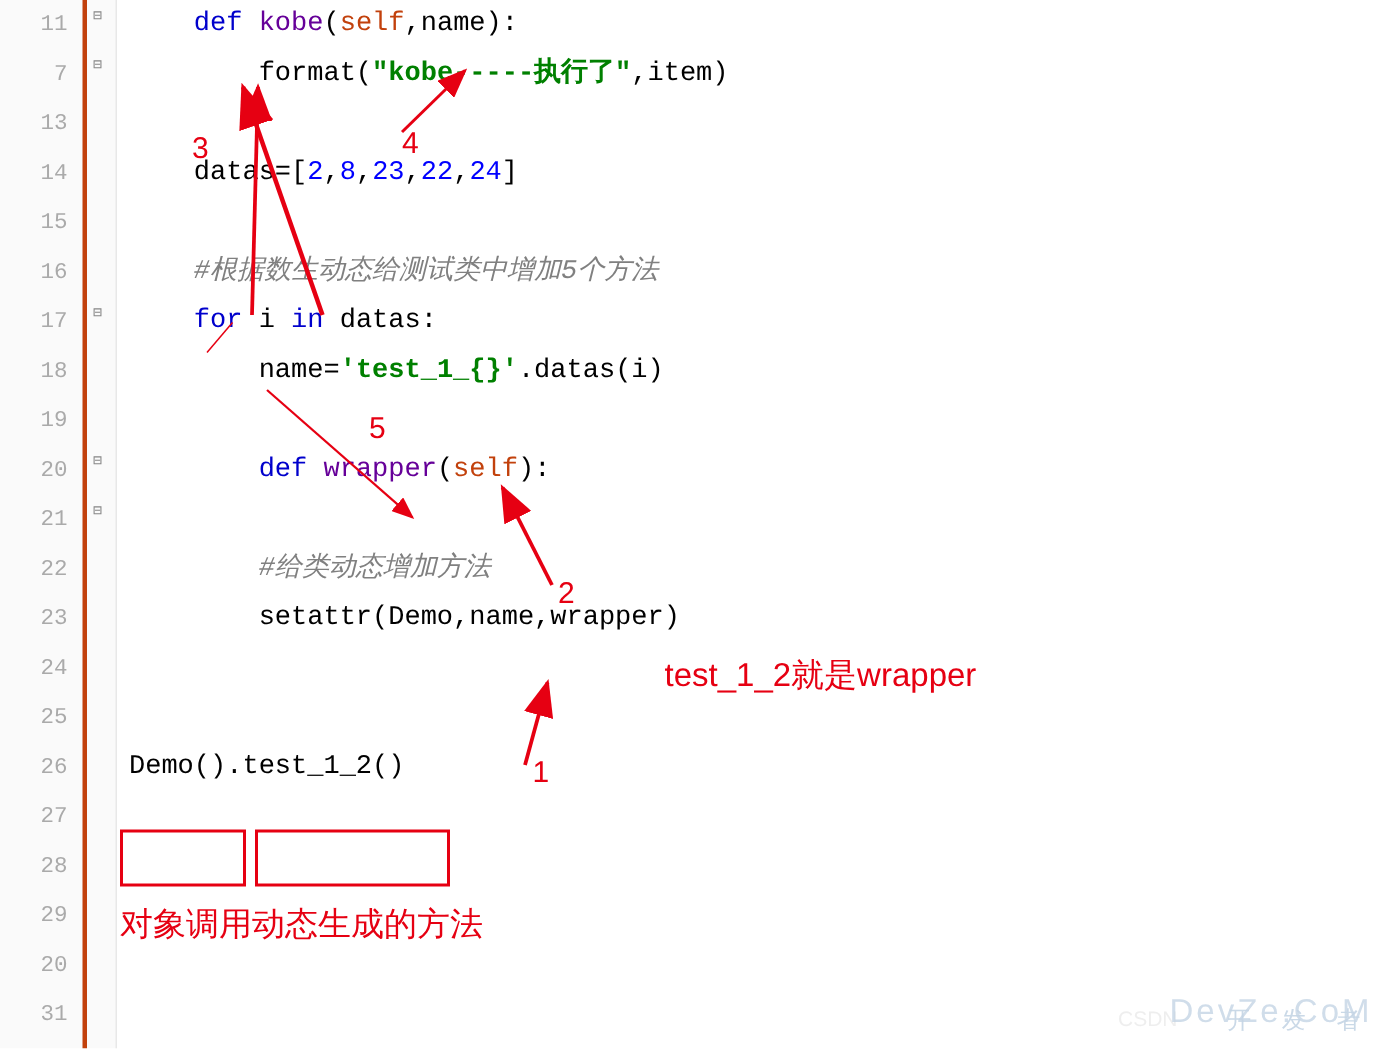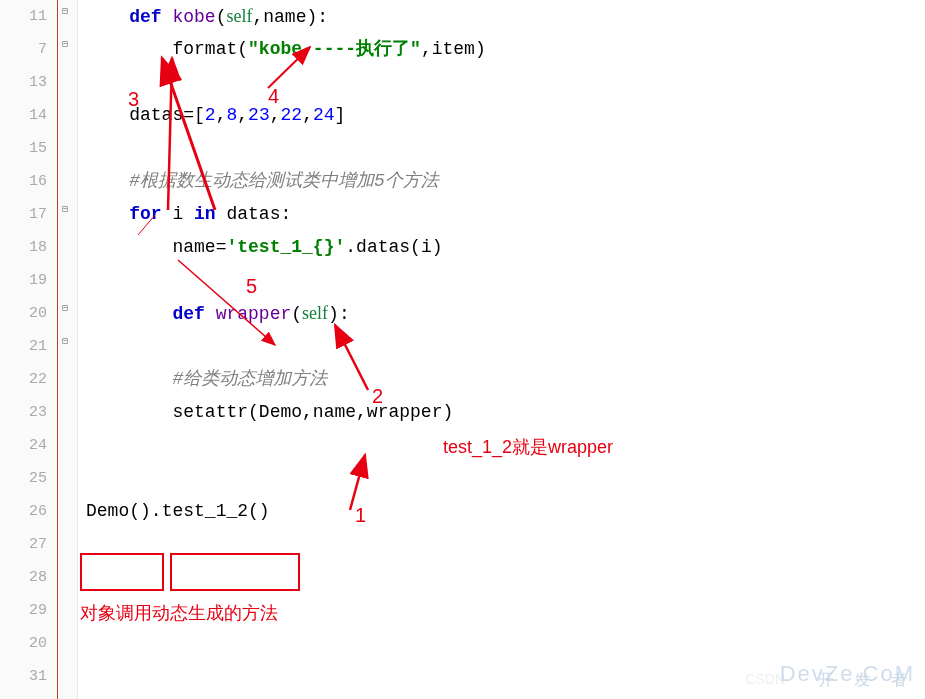--- a/index.html
+++ b/index.html
@@ -12,21 +12,21 @@
       position: relative;
       overflow: hidden;
     }
     .editor {
       display: flex;
       height: 100%;
     }
     .gutter {
       width: 58px;
       background: #fafafa;
-      border-right: 1px solid #c2410c;
+      border-right: 3px solid #c2410c;
       text-align: right;
       padding-right: 10px;
       color: #aaa;
       font-size: 15px;
       user-select: none;
     }
     .fold-gutter {
       width: 20px;
       background: #fafafa;
       border-right: 1px solid #e8e8e8;
@@ -41,32 +41,32 @@
     .code-area {
       flex: 1;
       padding-left: 8px;
       position: relative;
     }
     .line {
       height: 33px;
       line-height: 33px;
       white-space: pre;
     }
-    .kw { color: #0000cc; font-weight: bold; }
-    .self { color: #15803d; font-family: Liberation Serif, serif; }
+    .kw { color: #0000cc; font-weight: normal; }
+    .self { color: #c2410c; }
     .str { color: #008000; font-weight: bold; }
     .num { color: #0000ff; }
     .cmt { color: #808080; font-style: italic; }
     .name { color: #660099; }
     
     .annotation-red {
       position: absolute;
       color: #e60012;
       font-family: "Microsoft YaHei", sans-serif;
-      font-size: 18px;
+      font-size: 22px;
     }
     .num-label {
       position: absolute;
       color: #e60012;
       font-family: Arial, sans-serif;
       font-size: 20px;
     }
     .red-box {
       position: absolute;
       border: 2px solid #e60012;

